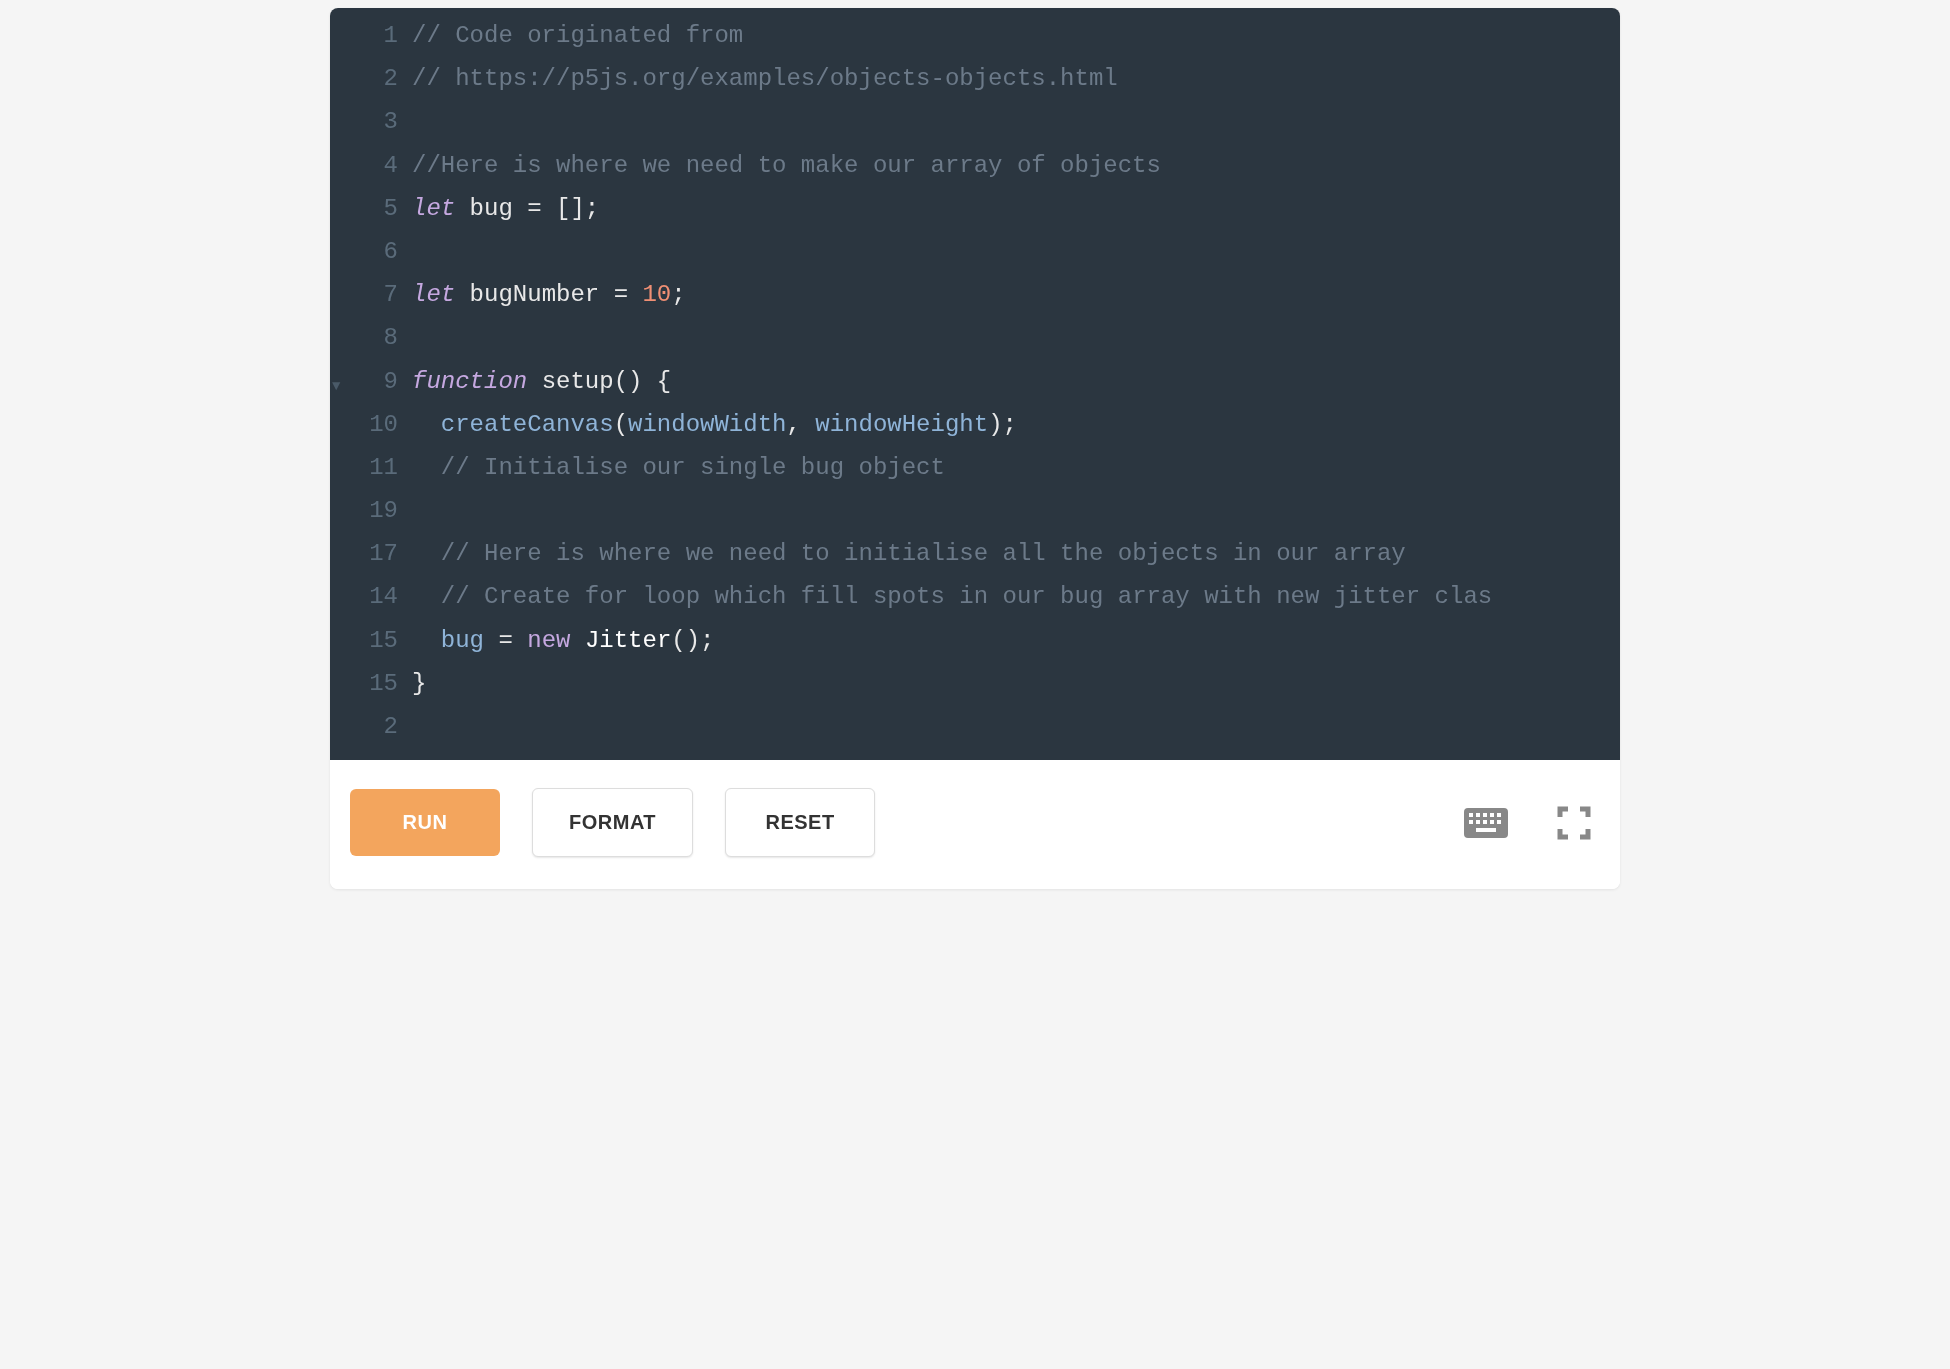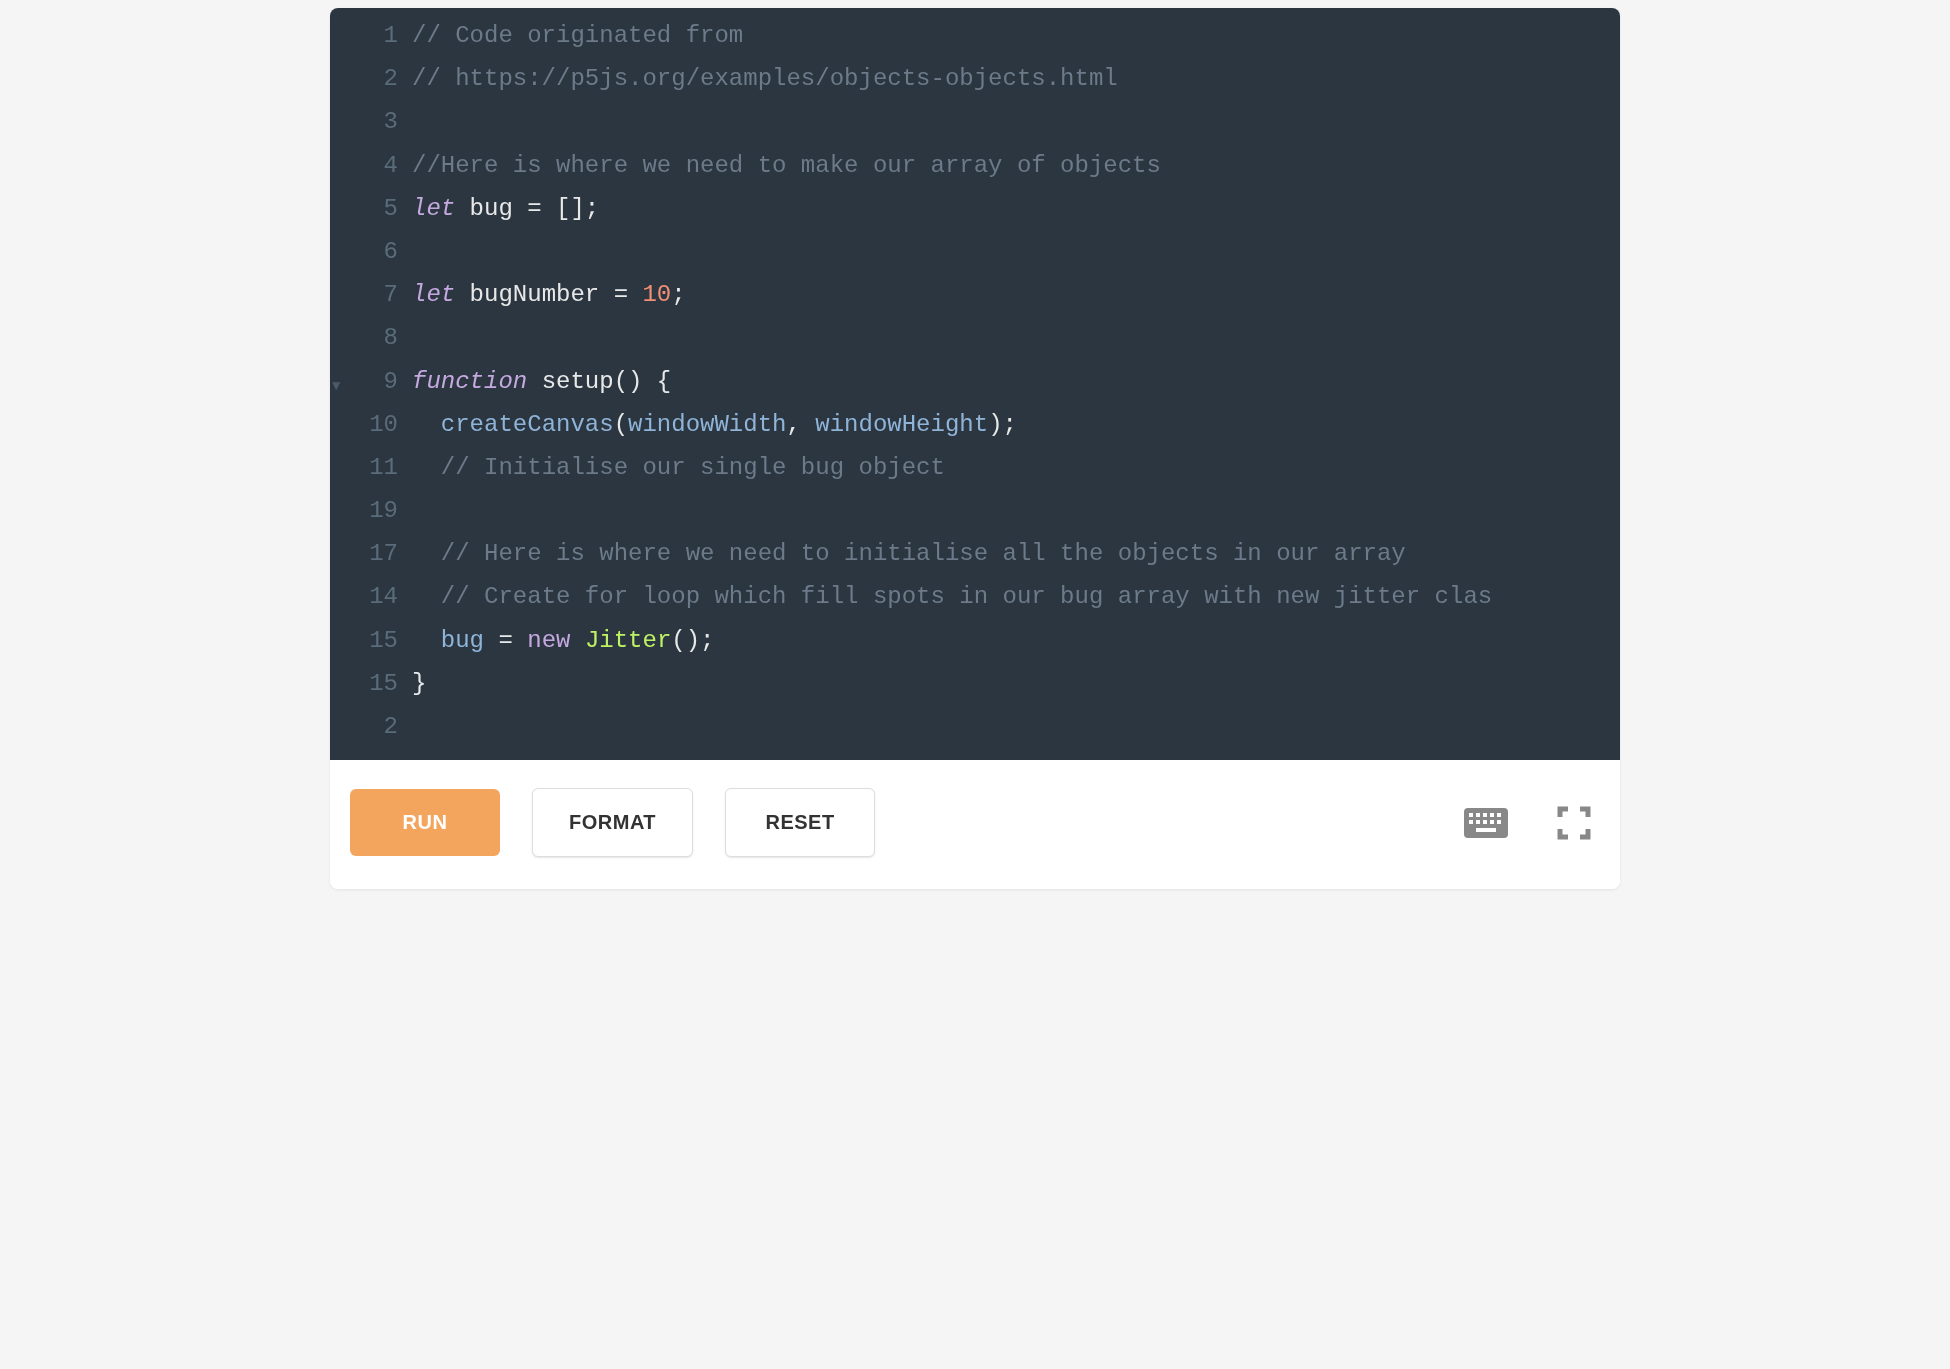--- a/index.html
+++ b/index.html
@@ -51,21 +51,21 @@
   .code-lines .line { height: 43.2px; line-height:43.2px; }
   .tok-comment { color: #6c7a89; }
   .tok-keyword { color: #c5a8e0; font-style: italic; }
   .tok-ident   { color: #e8e8e8; }
   .tok-punc    { color: #e8e8e8; }
   .tok-num     { color: #f08f74; }
   .tok-func    { color: #8fb4d8; }
   .tok-var     { color: #8fb4d8; }
   .tok-param   { color: #8fb4d8; }
   .tok-new     { color: #c5a8e0; }
-  .tok-class   { color: #bef264; }
+  .tok-class   { color: #ffffff; }
 
   .toolbar {
     background: #fff;
     display: flex;
     align-items: center;
     padding: 28px 20px 32px 20px;
     gap: 32px;
   }
   .btn {
     border: none;

